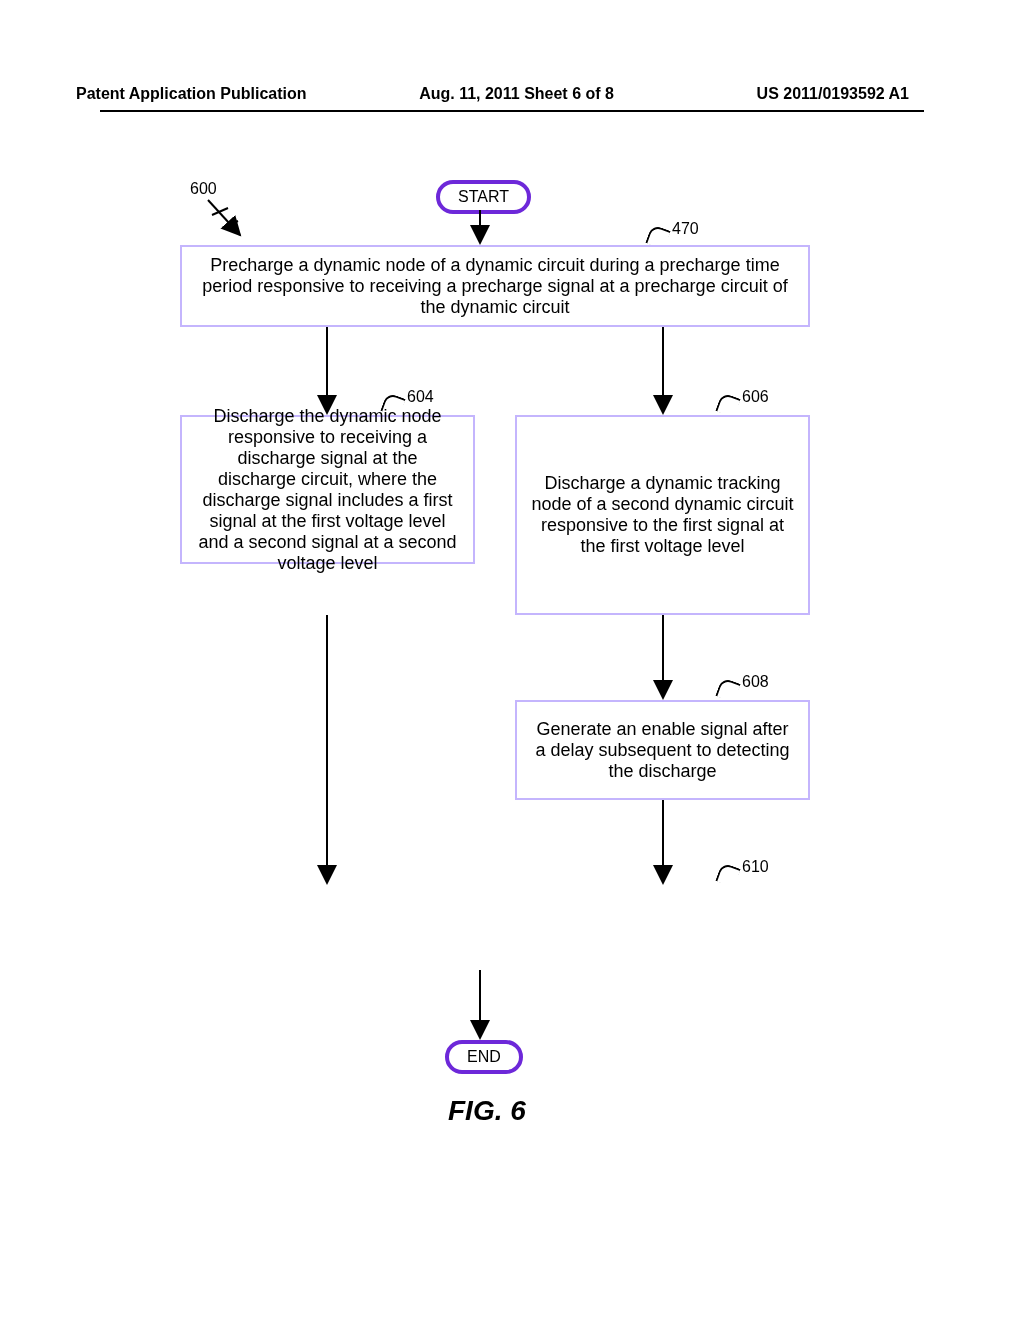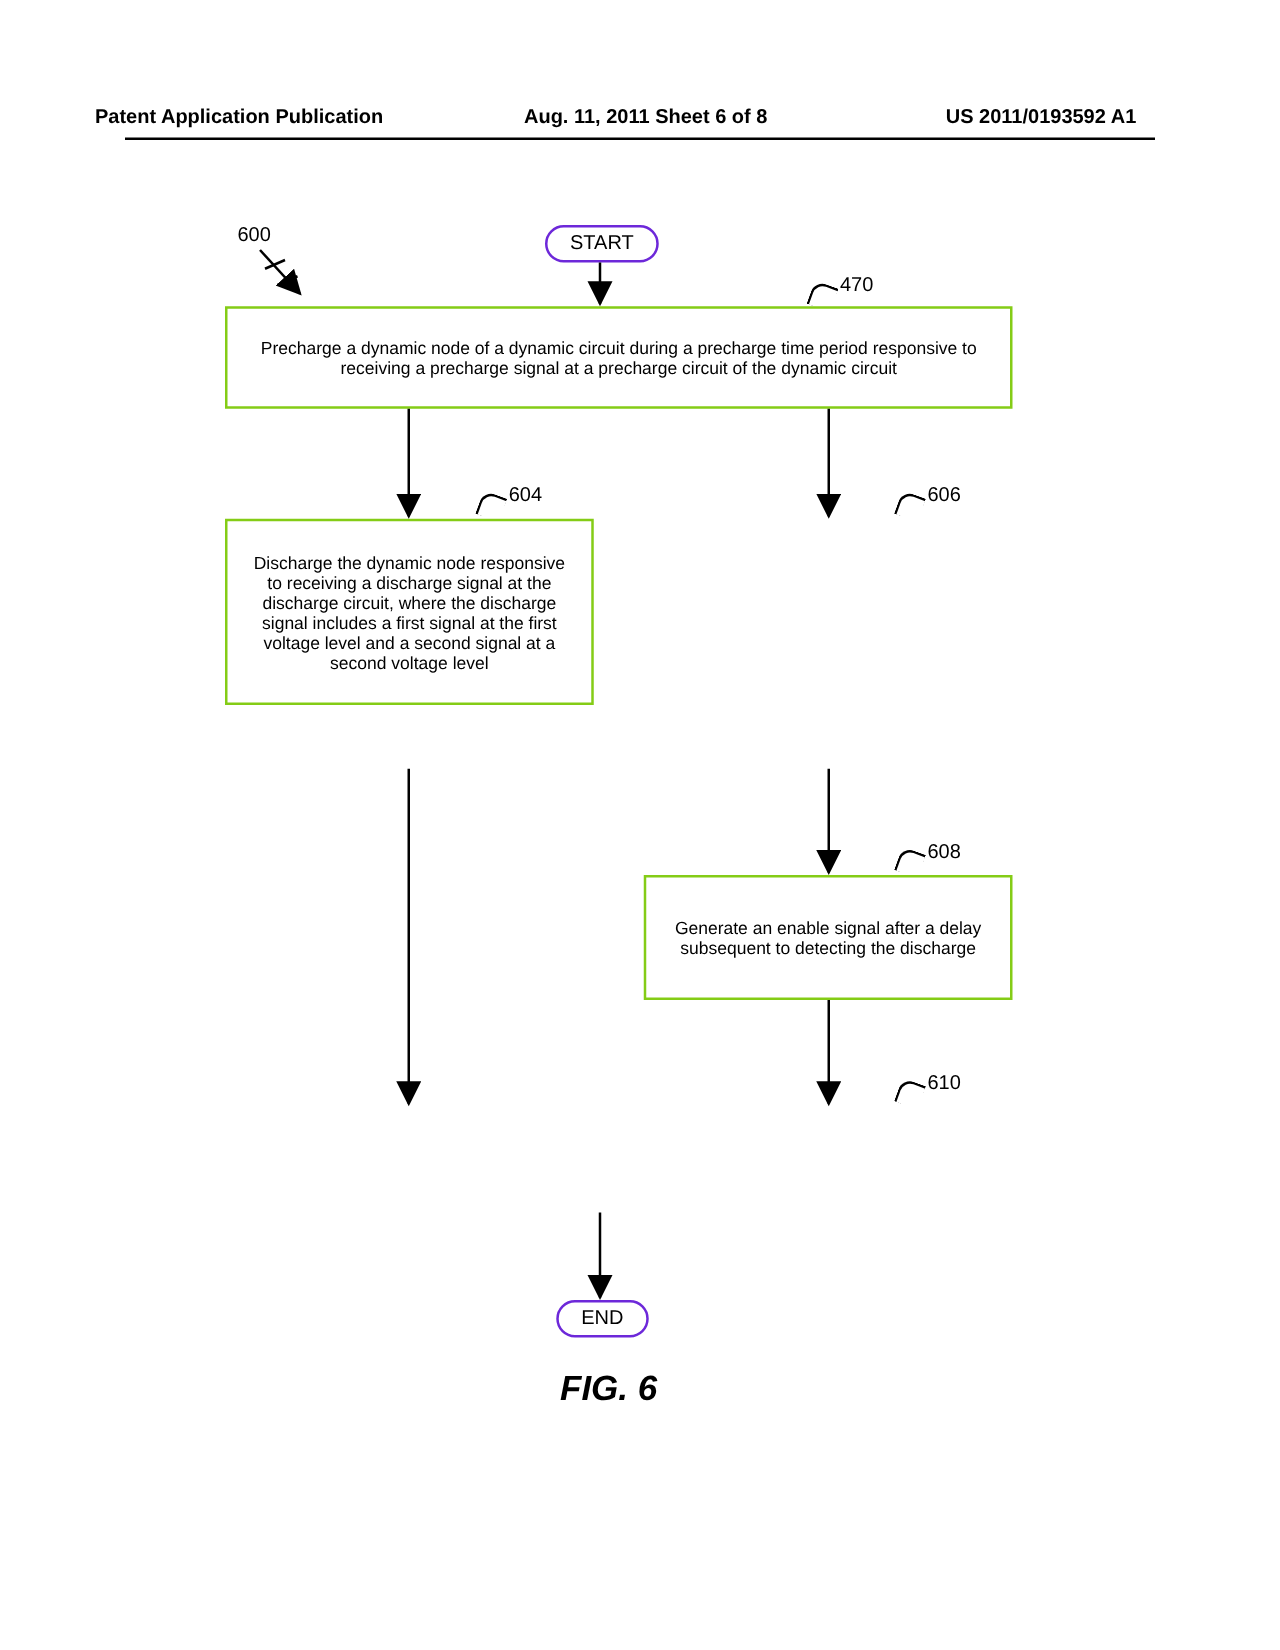--- a/index.html
+++ b/index.html
@@ -35,32 +35,32 @@
     position: absolute;
     top: 160px;
     left: 100px;
     width: 824px;   
     height: 1000px;
   }
 
   
   .pill {
     position: absolute;
-    border: 2px solid #6d28d9;
+    border: 4px solid #6d28d9;
     border-radius: 18px;
     padding: 4px 18px;
     font-size: 16px;
     text-align: center;
     background: #fff;
   }
   .box {
     position: absolute;
-    border: 2px solid #84cc16;
+    border: 2px solid #c4b5fd;
     padding: 12px 14px;
-    font-size: 14px;
+    font-size: 18px;
     text-align: center;
     background: #fff;
     display: flex;
     align-items: center;
     justify-content: flex-start;
   }
 
   
   .reflabel {
     position: absolute;
@@ -120,20 +120,23 @@
   </div>
   <div class="reflabel-arc" style="left:548px; top:67px;"></div>
   <div class="reflabel" style="left:572px; top:60px;">470</div>
 
   <div class="box" style="left:80px; top:255px; width:295px; height:149px;">
     <span>Discharge the dynamic node responsive to receiving a discharge signal at the discharge circuit, where the discharge signal includes a first signal at the first voltage level and a second signal at a second voltage level</span>
   </div>
   <div class="reflabel-arc" style="left:283px; top:235px;"></div>
   <div class="reflabel" style="left:307px; top:228px;">604</div>
 
+  <div class="box" style="left:415px; top:255px; width:295px; height:200px;">
+    <span>Discharge a dynamic tracking node of a second dynamic circuit responsive to the first signal at the first voltage level</span>
+  </div>
   <div class="reflabel-arc" style="left:618px; top:235px;"></div>
   <div class="reflabel" style="left:642px; top:228px;">606</div>
 
   <div class="box" style="left:415px; top:540px; width:295px; height:100px;">
     <span>Generate an enable signal after a delay subsequent to detecting the discharge</span>
   </div>
   <div class="reflabel-arc" style="left:618px; top:520px;"></div>
   <div class="reflabel" style="left:642px; top:513px;">608</div>
 
   <div class="reflabel-arc" style="left:618px; top:705px;"></div>

